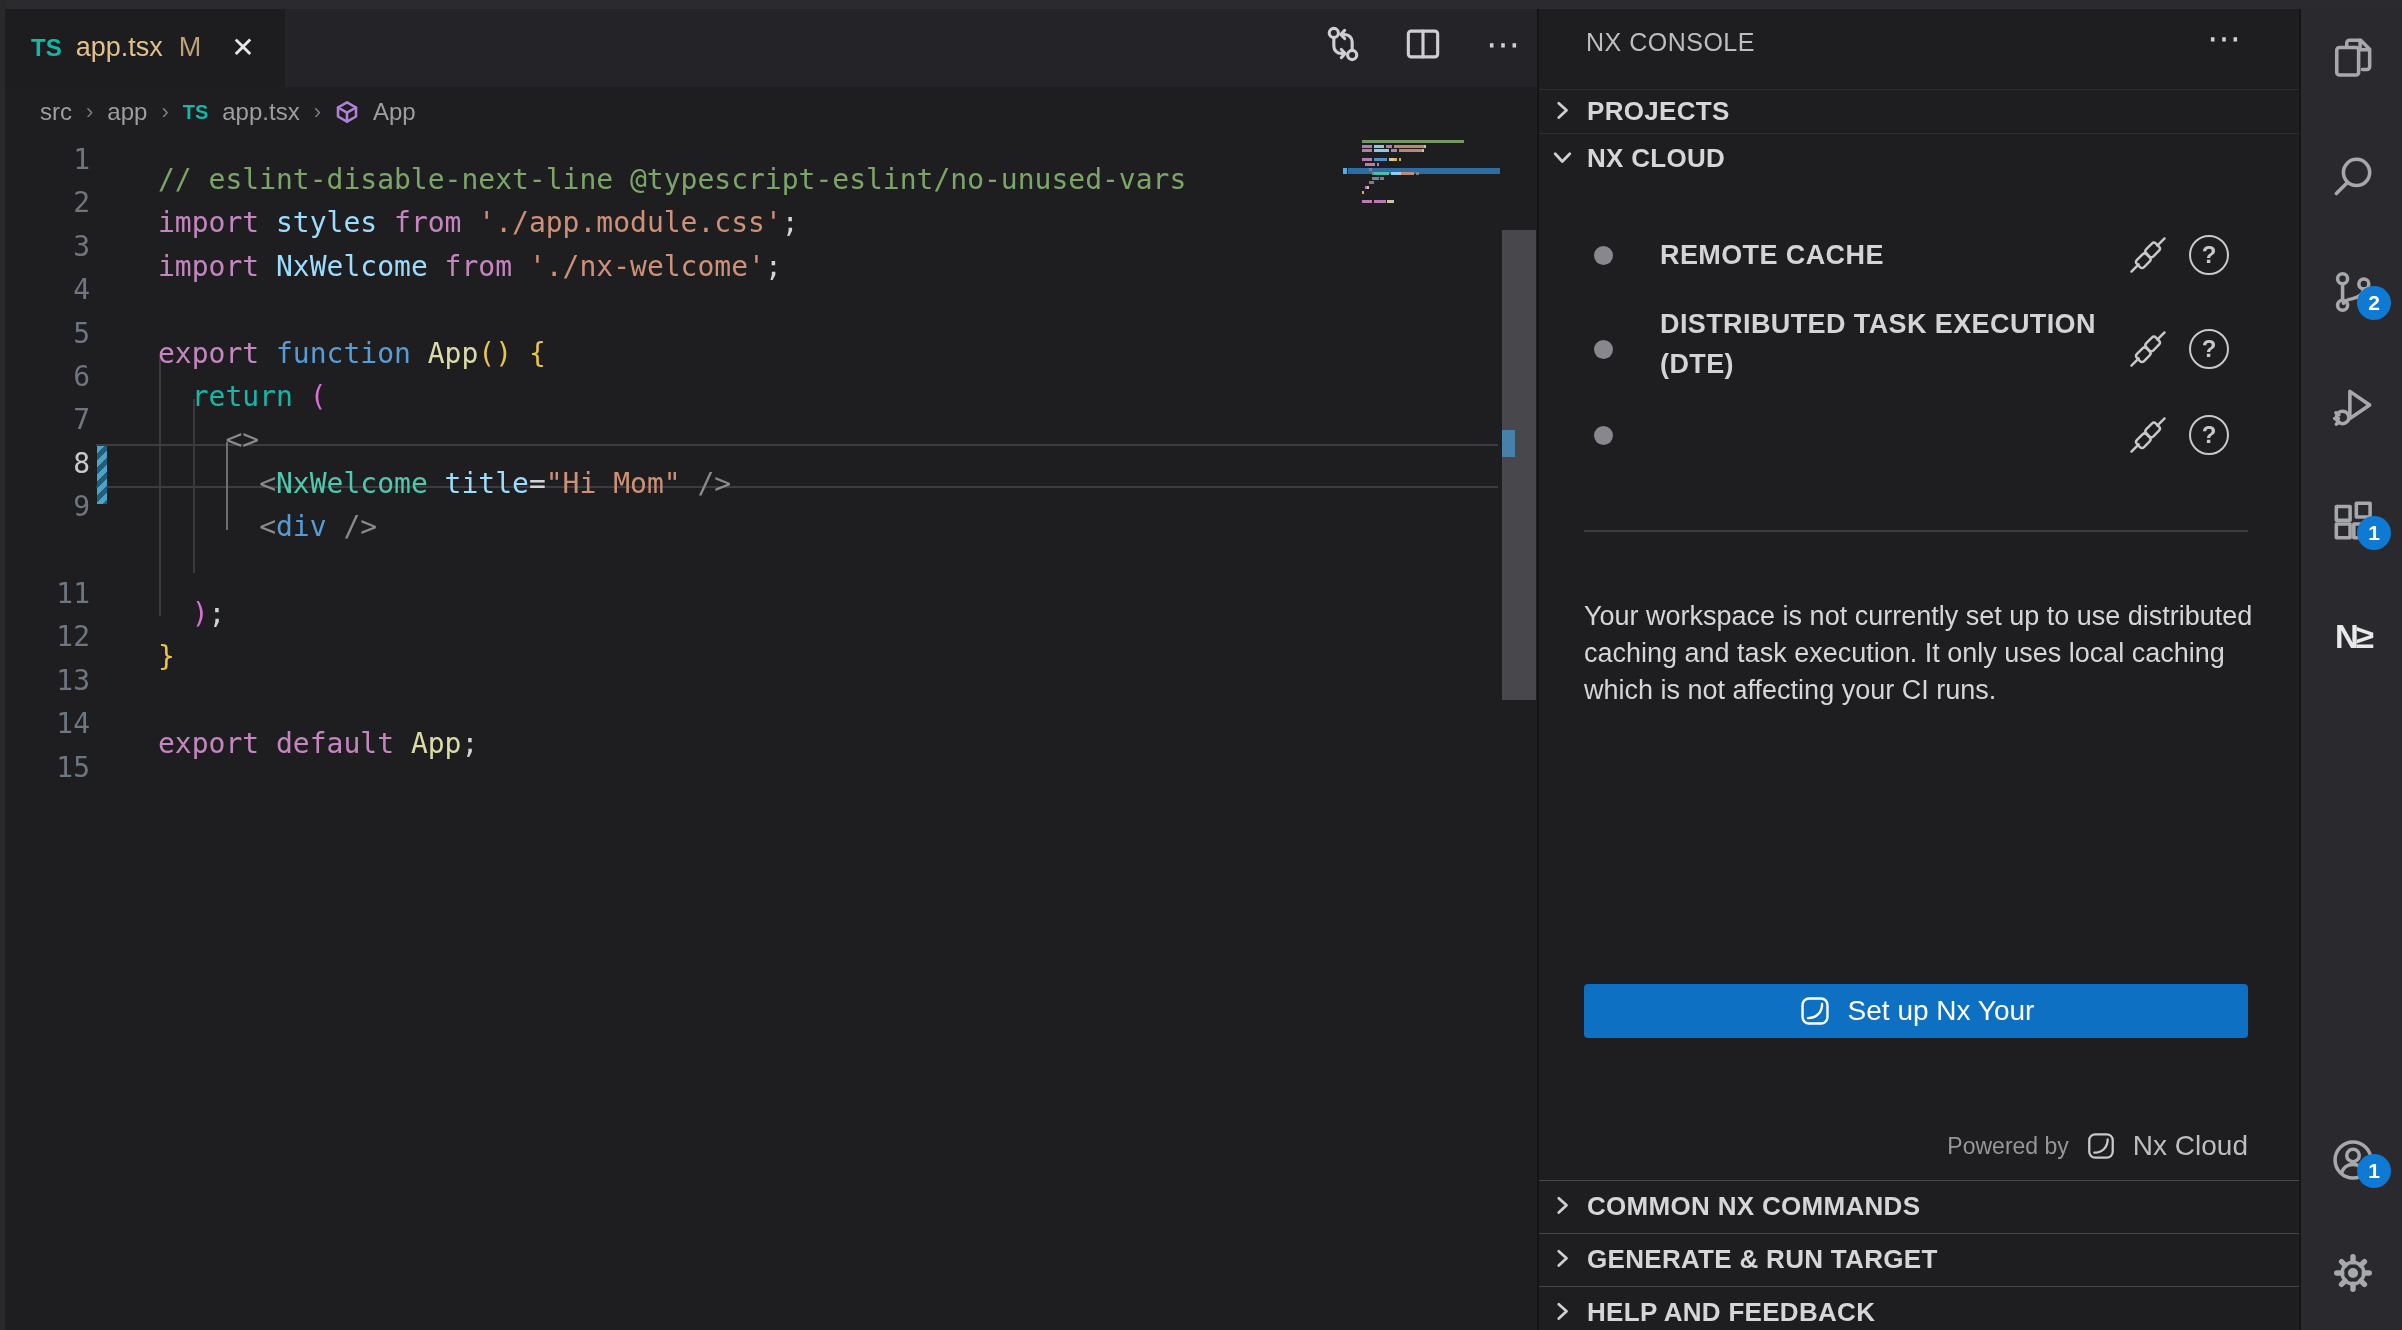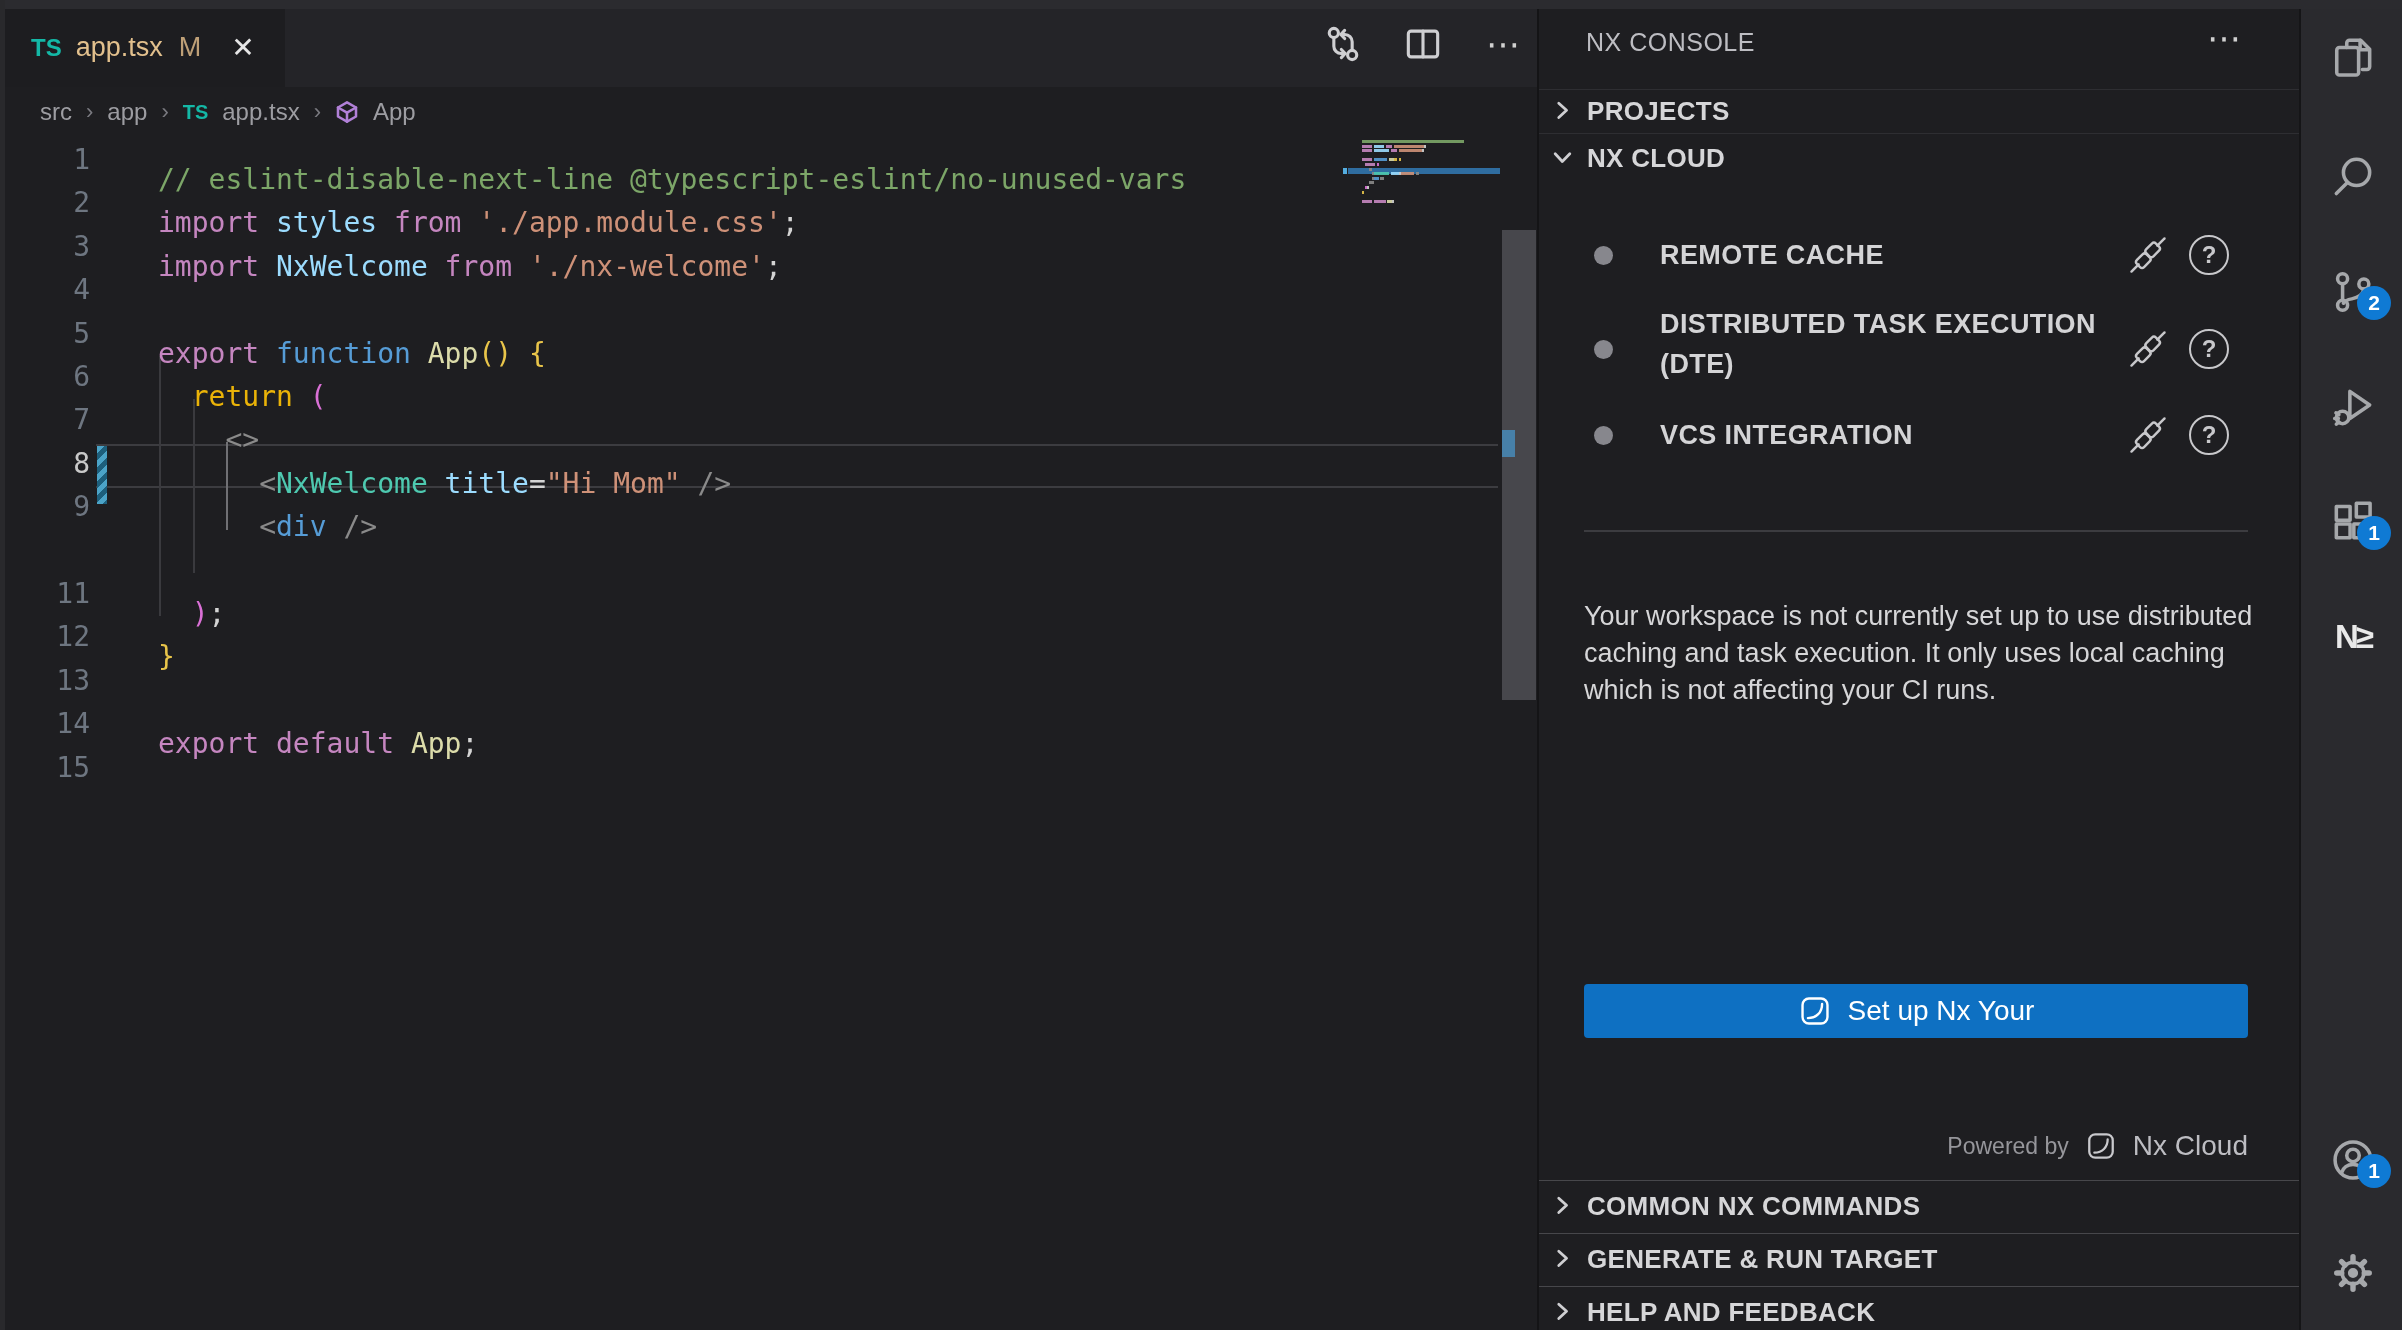--- a/index.html
+++ b/index.html
@@ -144,21 +144,21 @@
     <div class="abs guide" style="left:159px;top:356px;height:260px;"></div>
     <div class="abs guide" style="left:193px;top:399px;height:174px;"></div>
     <div class="abs guide active" style="left:226px;top:442px;height:88px;"></div>
 
     <div id="code" class="abs">
         <div class="code-line" style="top: 138px; height: 43.4px; line-height: 43.4px;"><span class="ln">1</span><span class="lt"><span style="color: rgb(124, 166, 104);">// eslint-disable-next-line @typescript-eslint/no-unused-vars</span></span></div>
         <div class="code-line" style="top: 181.4px; height: 43.4px; line-height: 43.4px;"><span class="ln">2</span><span class="lt"><span style="color: rgb(197, 134, 192);">import</span><span style="color: rgb(212, 212, 212);"> </span><span style="color: rgb(156, 220, 254);">styles</span><span style="color: rgb(212, 212, 212);"> </span><span style="color: rgb(197, 134, 192);">from</span><span style="color: rgb(212, 212, 212);"> </span><span style="color: rgb(206, 145, 120);">'./app.module.css'</span><span style="color: rgb(212, 212, 212);">;</span></span></div>
         <div class="code-line" style="top: 224.8px; height: 43.4px; line-height: 43.4px;"><span class="ln">3</span><span class="lt"><span style="color: rgb(197, 134, 192);">import</span><span style="color: rgb(212, 212, 212);"> </span><span style="color: rgb(156, 220, 254);">NxWelcome</span><span style="color: rgb(212, 212, 212);"> </span><span style="color: rgb(197, 134, 192);">from</span><span style="color: rgb(212, 212, 212);"> </span><span style="color: rgb(206, 145, 120);">'./nx-welcome'</span><span style="color: rgb(212, 212, 212);">;</span></span></div>
         <div class="code-line" style="top: 268.2px; height: 43.4px; line-height: 43.4px;"><span class="ln">4</span><span class="lt"></span></div>
         <div class="code-line" style="top: 311.6px; height: 43.4px; line-height: 43.4px;"><span class="ln">5</span><span class="lt"><span style="color: rgb(197, 134, 192);">export</span><span style="color: rgb(212, 212, 212);"> </span><span style="color: rgb(86, 156, 214);">function</span><span style="color: rgb(212, 212, 212);"> </span><span style="color: rgb(220, 220, 170);">App</span><span style="color: rgb(233, 197, 74);">()</span><span style="color: rgb(212, 212, 212);"> </span><span style="color: rgb(233, 197, 74);">{</span></span></div>
-        <div class="code-line" style="top: 355px; height: 43.4px; line-height: 43.4px;"><span class="ln">6</span><span class="lt"><span style="color: rgb(212, 212, 212);">  </span><span style="color: #eab308; text-align: center;">return</span><span style="color: rgb(212, 212, 212);"> </span><span style="color: rgb(218, 112, 214);">(</span></span></div>
+        <div class="code-line" style="top: 355px; height: 43.4px; line-height: 43.4px;"><span class="ln">6</span><span class="lt"><span style="color: rgb(212, 212, 212);">  </span><span style="color: #14b8a6; text-align: center;">return</span><span style="color: rgb(212, 212, 212);"> </span><span style="color: rgb(218, 112, 214);">(</span></span></div>
         <div class="code-line" style="top: 398.4px; height: 43.4px; line-height: 43.4px;"><span class="ln">7</span><span class="lt"><span style="color: rgb(212, 212, 212);">    </span><span style="color: rgb(138, 138, 138);">&lt;&gt;</span></span></div>
         <div class="code-line" style="top: 441.8px; height: 43.4px; line-height: 43.4px;"><span class="ln active">8</span><span class="lt"><span style="color: rgb(212, 212, 212);">      </span><span style="color: rgb(138, 138, 138);">&lt;</span><span style="color: rgb(78, 201, 176);">NxWelcome</span><span style="color: rgb(212, 212, 212);"> </span><span style="color: rgb(156, 220, 254);">title</span><span style="color: rgb(212, 212, 212);">=</span><span style="color: rgb(206, 145, 120);">"Hi Mom"</span><span style="color: rgb(212, 212, 212);"> </span><span style="color: rgb(138, 138, 138);">/&gt;</span></span></div>
         <div class="code-line" style="top: 485.2px; height: 43.4px; line-height: 43.4px;"><span class="ln">9</span><span class="lt"><span style="color: rgb(212, 212, 212);">      </span><span style="color: rgb(138, 138, 138);">&lt;</span><span style="color: rgb(86, 156, 214);">div</span><span style="color: rgb(212, 212, 212);"> </span><span style="color: rgb(138, 138, 138);">/&gt;</span></span></div>
         <div class="code-line" style="top: 572px; height: 43.4px; line-height: 43.4px;"><span class="ln">11</span><span class="lt"><span style="color: rgb(212, 212, 212);">  </span><span style="color: rgb(218, 112, 214);">)</span><span style="color: rgb(212, 212, 212);">;</span></span></div>
         <div class="code-line" style="top: 615.4px; height: 43.4px; line-height: 43.4px;"><span class="ln">12</span><span class="lt"><span style="color: rgb(233, 197, 74);">}</span></span></div>
         <div class="code-line" style="top: 658.8px; height: 43.4px; line-height: 43.4px;"><span class="ln">13</span><span class="lt"></span></div>
         <div class="code-line" style="top: 702.2px; height: 43.4px; line-height: 43.4px;"><span class="ln">14</span><span class="lt"><span style="color: rgb(197, 134, 192);">export</span><span style="color: rgb(212, 212, 212);"> </span><span style="color: rgb(197, 134, 192);">default</span><span style="color: rgb(212, 212, 212);"> </span><span style="color: rgb(220, 220, 170);">App</span><span style="color: rgb(212, 212, 212);">;</span></span></div>
         <div class="code-line" style="top: 745.6px; height: 43.4px; line-height: 43.4px;"><span class="ln">15</span><span class="lt"></span></div>
       </div>
 
@@ -292,21 +292,20 @@
           <span class="feat-plug" style="top: 20px;"><svg width="46" height="46" viewBox="0 0 32 32" fill="none" stroke="#c8c8cb" stroke-width="1.7" stroke-linecap="round" stroke-linejoin="round">
               <path d="M4.5 27.5l5-5"></path>
               <rect x="8" y="16.5" width="9.5" height="7" rx="2" transform="rotate(-45 12.7 20)"></rect>
               <rect x="14.5" y="9" width="9.5" height="7" rx="2" transform="rotate(-45 19.2 12.5)"></rect>
               <path d="M22.5 9.5l5-5"></path>
             </svg></span>
           <span class="q-icon" style="top: 23px;">?</span>
         </div>
         <div class="feat-row" style="top: 412px; height: 46px;">
           <span class="feat-dot" style="top: 14px;"></span>
-          <span class="feat-lbl" style="top: 3px;">VCS INTEGRATION</span>
           <span class="feat-plug" style="top: 0px;"><svg width="46" height="46" viewBox="0 0 32 32" fill="none" stroke="#c8c8cb" stroke-width="1.7" stroke-linecap="round" stroke-linejoin="round">
               <path d="M4.5 27.5l5-5"></path>
               <rect x="8" y="16.5" width="9.5" height="7" rx="2" transform="rotate(-45 12.7 20)"></rect>
               <rect x="14.5" y="9" width="9.5" height="7" rx="2" transform="rotate(-45 19.2 12.5)"></rect>
               <path d="M22.5 9.5l5-5"></path>
             </svg></span>
           <span class="q-icon" style="top: 3px;">?</span>
         </div>
       </div>
     <div id="feat-divider" class="abs"></div>

